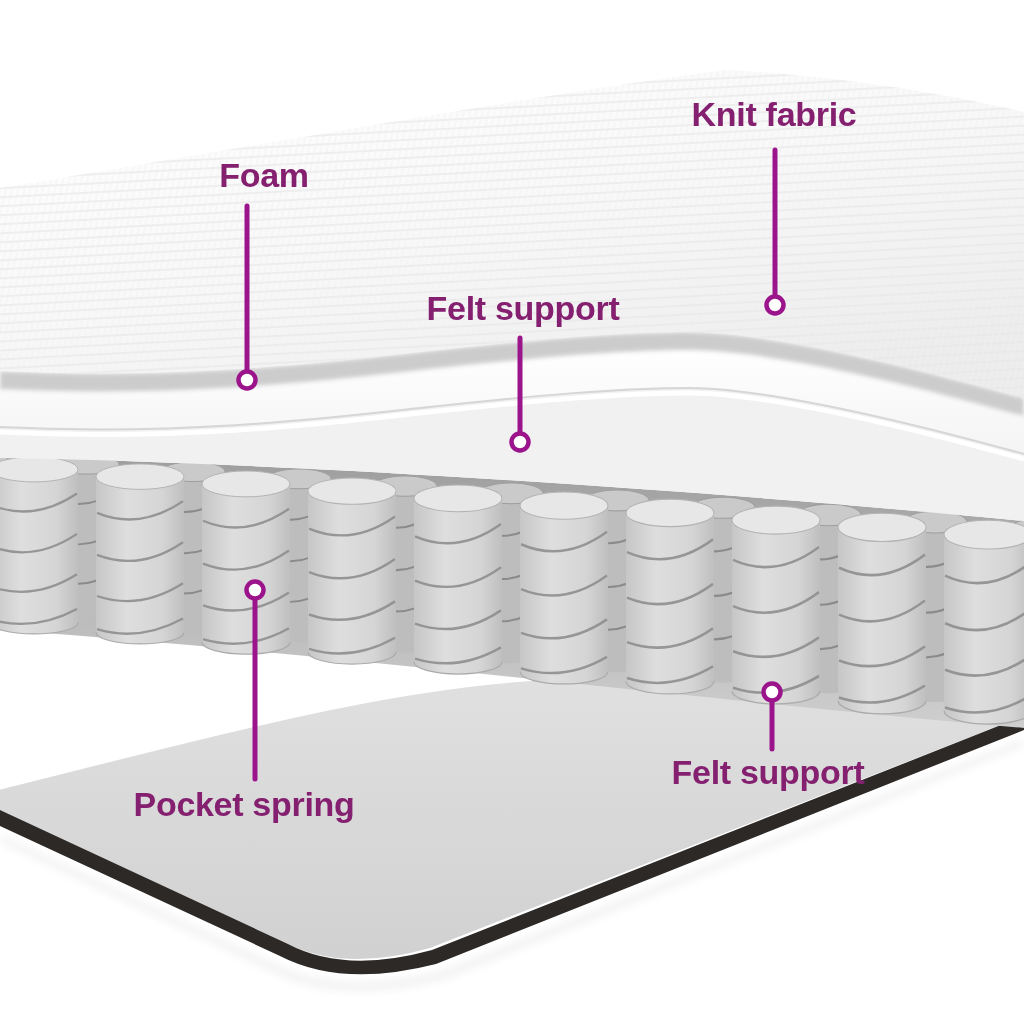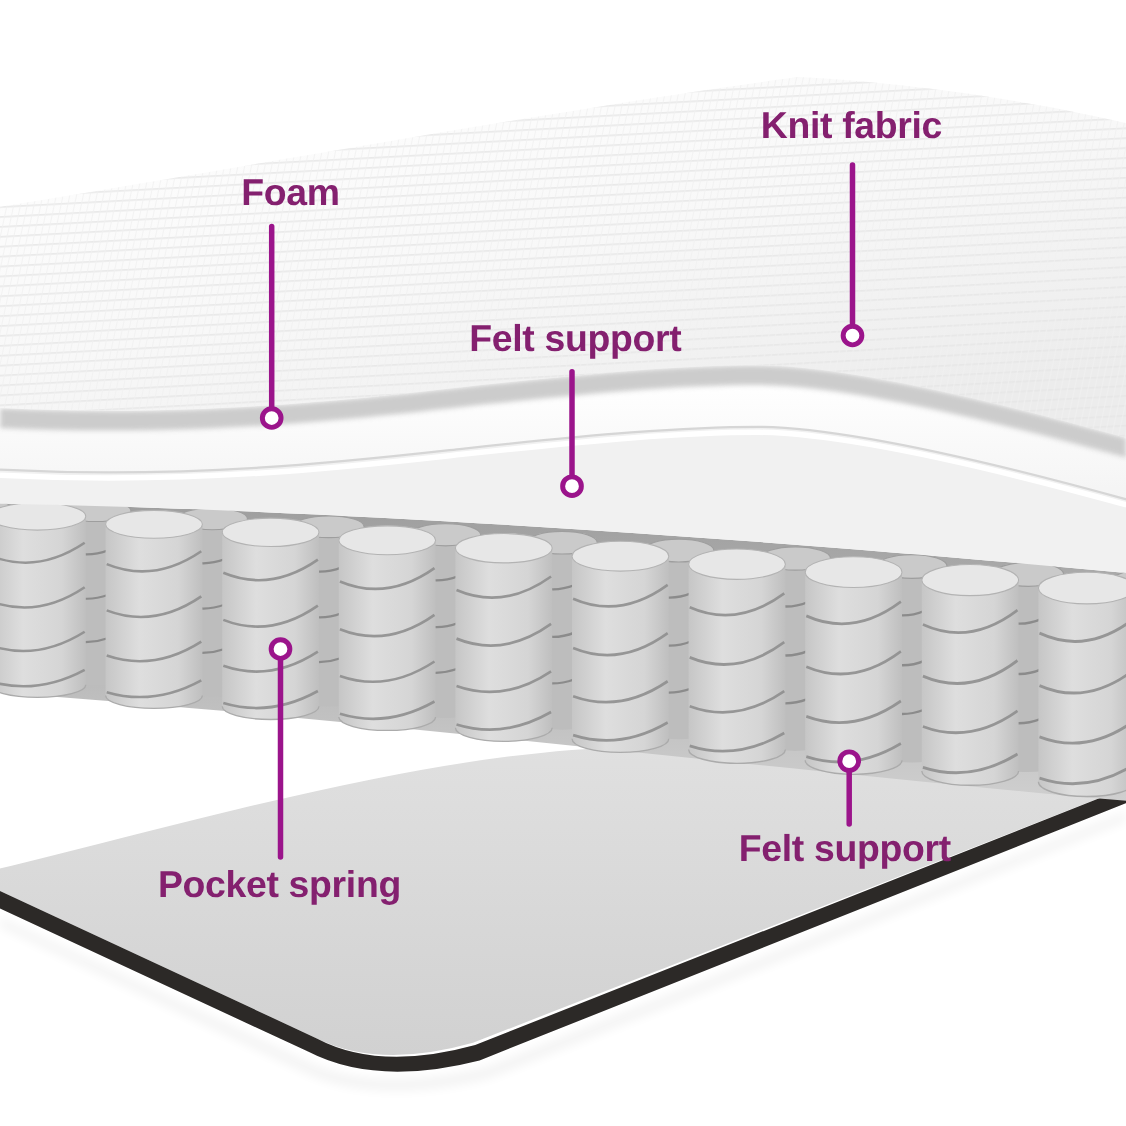--- a/index.html
+++ b/index.html
@@ -157,16 +157,16 @@
       <line class="ptr-line" x1="772" y1="702" x2="772" y2="749"></line>
     </g>
   </svg>
 
   <div class="layer-label" style="left:774px;top:97px;">Knit fabric</div>
 
   <div class="layer-label" style="left:264px;top:158px;">Foam</div>
 
   <div class="layer-label" style="left:523px;top:291px;">Felt support</div>
 
-  <div class="layer-label" style="left:254px;top:787px;">Pocket spring</div>
+  <div class="layer-label" style="left:244px;top:787px;">Pocket spring</div>
 
   <div class="layer-label" style="left:768px;top:755px;">Felt support</div>
 </div>
 
 </body></html>

